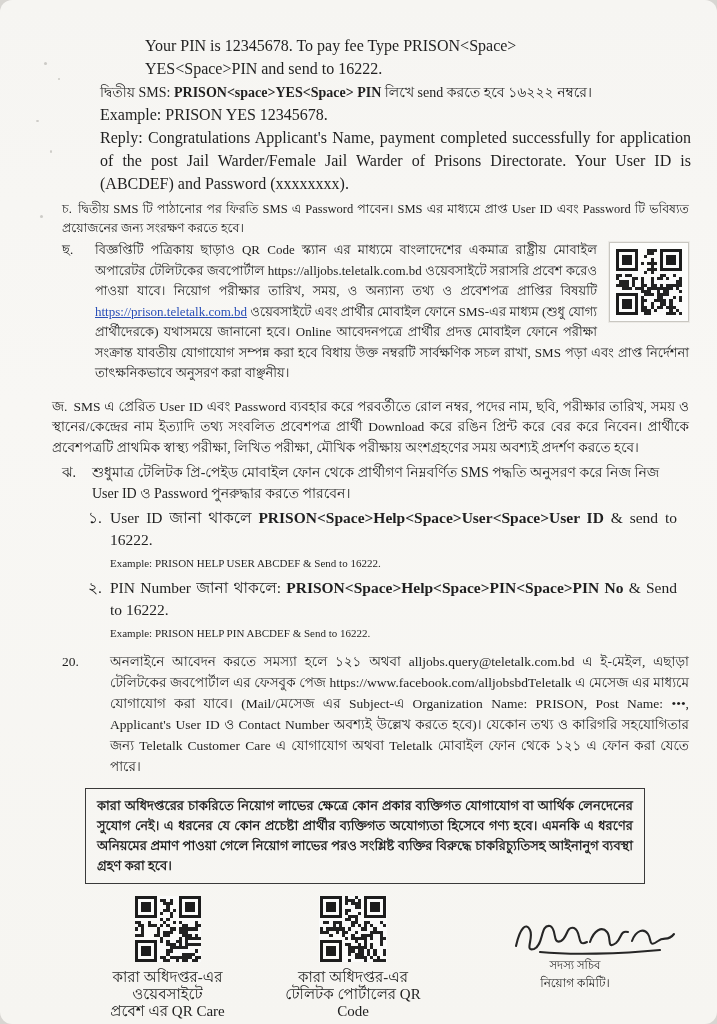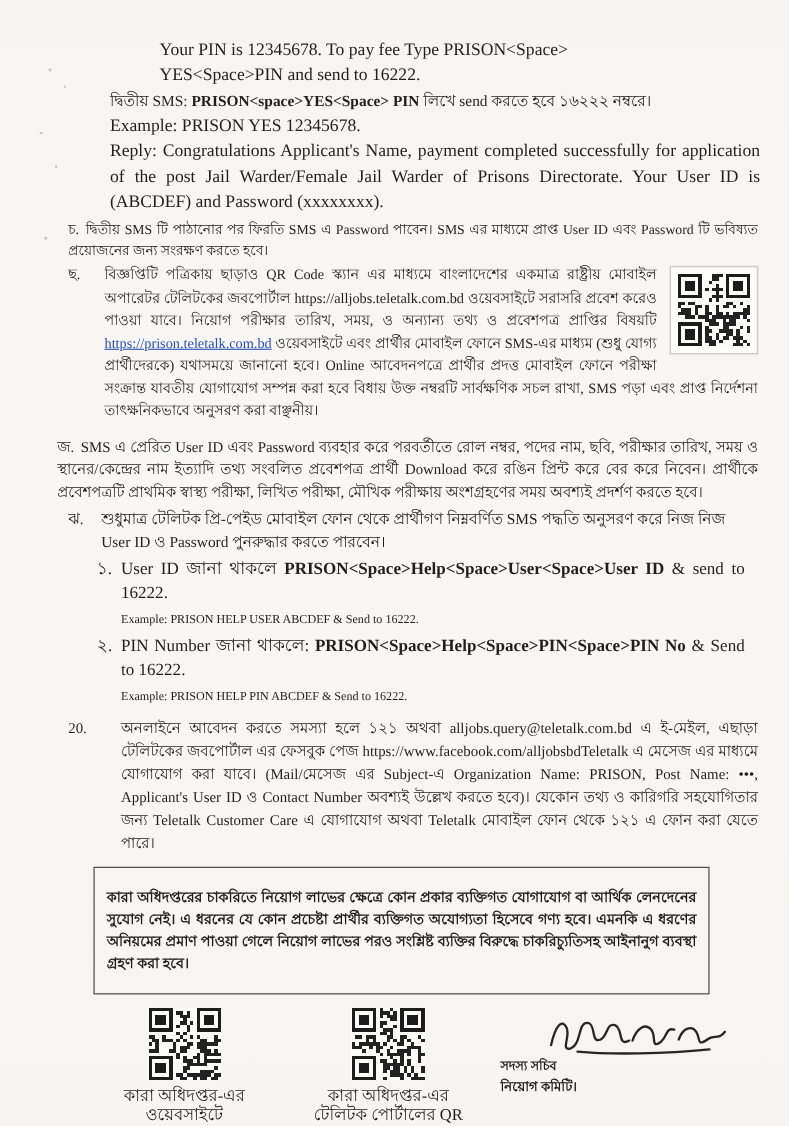--- a/index.html
+++ b/index.html
@@ -7,20 +7,21 @@
     position:relative;
     width:717px;height:1024px;
     margin:0 auto;
     background:#f7f6f3;
     background-image:linear-gradient(180deg,#f6f5f2 0%,#f8f7f4 40%,#f6f5f1 100%);
     font-family:"Liberation Serif","DejaVu Serif",serif;
     color:var(--ink,#1f1f1f);
     overflow:hidden;
     box-sizing:border-box;
     padding-top:34px;
+    border-radius:12px;
   }
   .b{font-weight:bold;text-align:right;}
   .link{color:var(--link,#2a4fb7);text-decoration:underline;}
   .pin-line{margin-left:145px;margin-right:30px;font-size:16px;line-height:23px;}
   .sms2{margin-left:100px;margin-right:28px;font-size:14px;line-height:21px;margin-top:2px;}
   .example.lg{margin-left:100px;font-size:16px;line-height:23px;}
   .reply{margin-left:100px;margin-right:26px;font-size:16px;line-height:23px;text-align:justify;}
   .item{margin-right:28px;}
   .cha{margin-left:62px;font-size:12.5px;line-height:18.5px;margin-top:5px;text-align:justify;}
   .lbl-inline{margin-right:6px;}
@@ -35,33 +36,33 @@
   }
   .ja{margin-left:52px;font-size:13.5px;line-height:20.5px;margin-top:13px;text-align:justify;}
   .jha{margin-left:62px;padding-left:30px;font-size:14px;line-height:20.5px;margin-top:5px;}
   .step{margin-left:88px;padding-left:22px;margin-right:40px;font-size:15.5px;line-height:22px;margin-top:3px;text-align:justify;}
   .example.md{margin-left:110px;font-size:11px;line-height:22px;margin-top:1px;}
   .nineteen{margin-left:62px;padding-left:48px;font-size:13.5px;line-height:21px;margin-top:7px;}
   .nineteen .txt{text-align:justify;}
   .warning{
     margin:11px 32px 0 85px;width:560px;box-sizing:border-box;
     border:1px solid #3a3a3a;
-    padding:17px 11px;
+    padding:7px 11px;
     font-size:13px;line-height:20px;font-weight:bold;
     text-align:justify;
   }
   .bottom-row{
     position:relative;
     margin-top:12px;height:130px;
   }
   .qr-col{position:absolute;top:0;text-align:center;line-height:0;}
   .qr-col.one{left:100px;width:135px;}
   .qr-col.two{left:283px;width:140px;text-align:center;}
   .qr-caption{font-size:15px;line-height:17px;margin-top:7px;}
-  .sig-col{position:absolute;left:455px;top:0;width:240px;font-weight:bold;}
+  .sig-col{position:absolute;left:455px;top:16px;width:240px;text-align:center;}
   .sig-scrawl{margin-left:40px;}
   .sig-title{font-size:11.5px;line-height:14px;margin-top:-6px;}
   .sig-org{font-size:12px;line-height:17px;margin-top:3px;}
   svg.qr{background:#fbfbfa;}
   .speck{position:absolute;border-radius:50%;background:#a9a7a2;opacity:.55;}
 </style>
 </head>
 <body>
 
 <div class="page">

